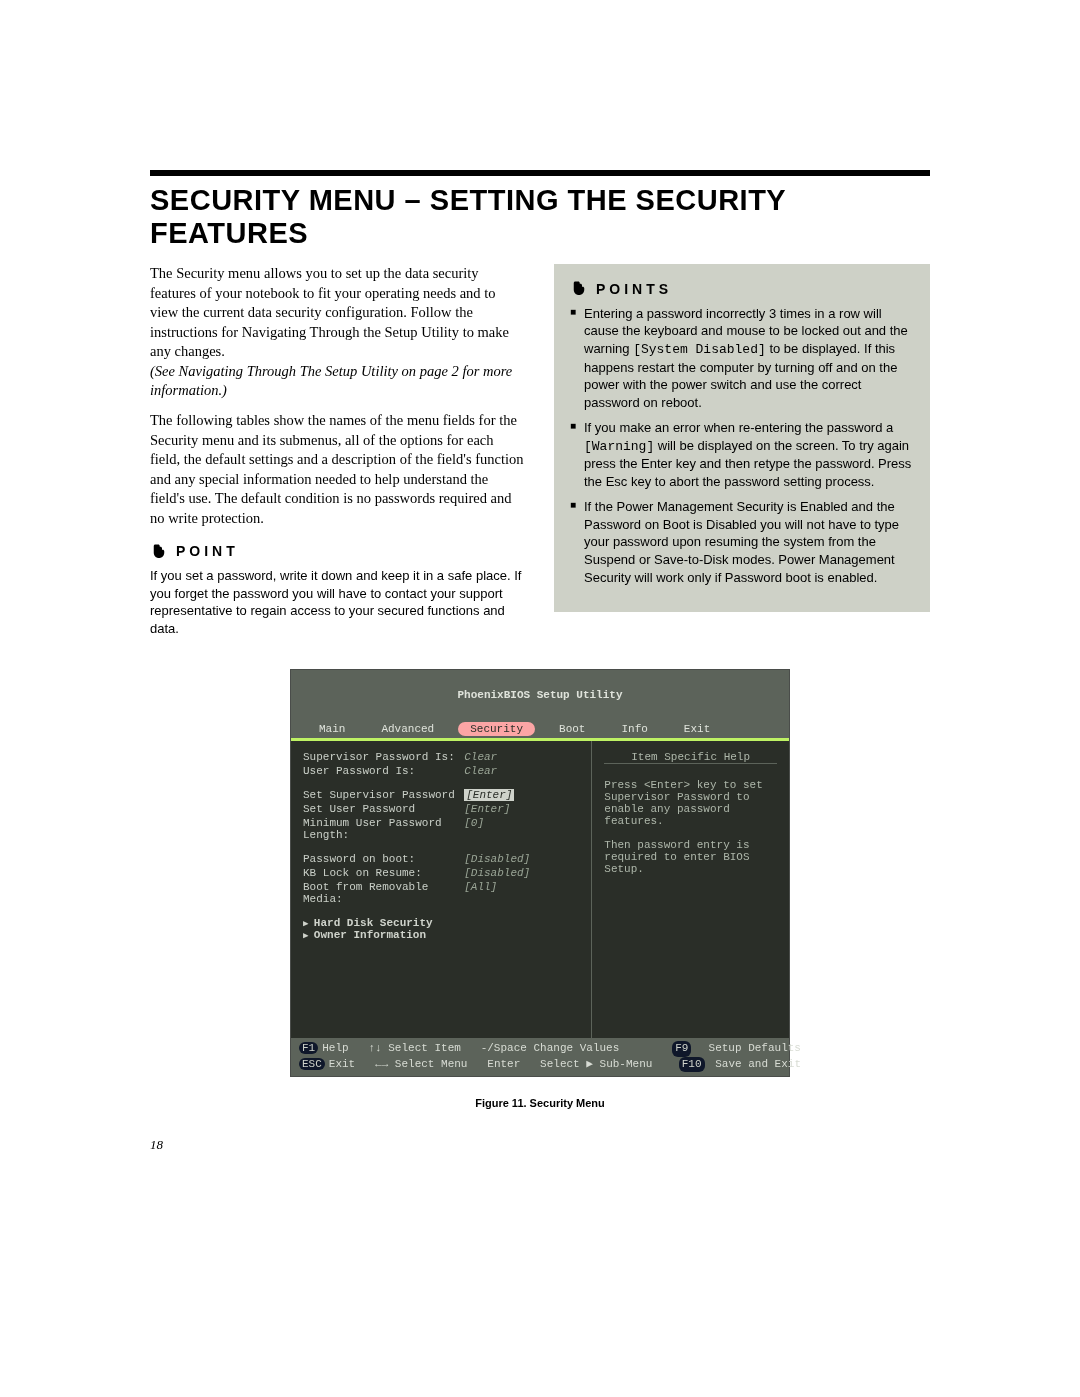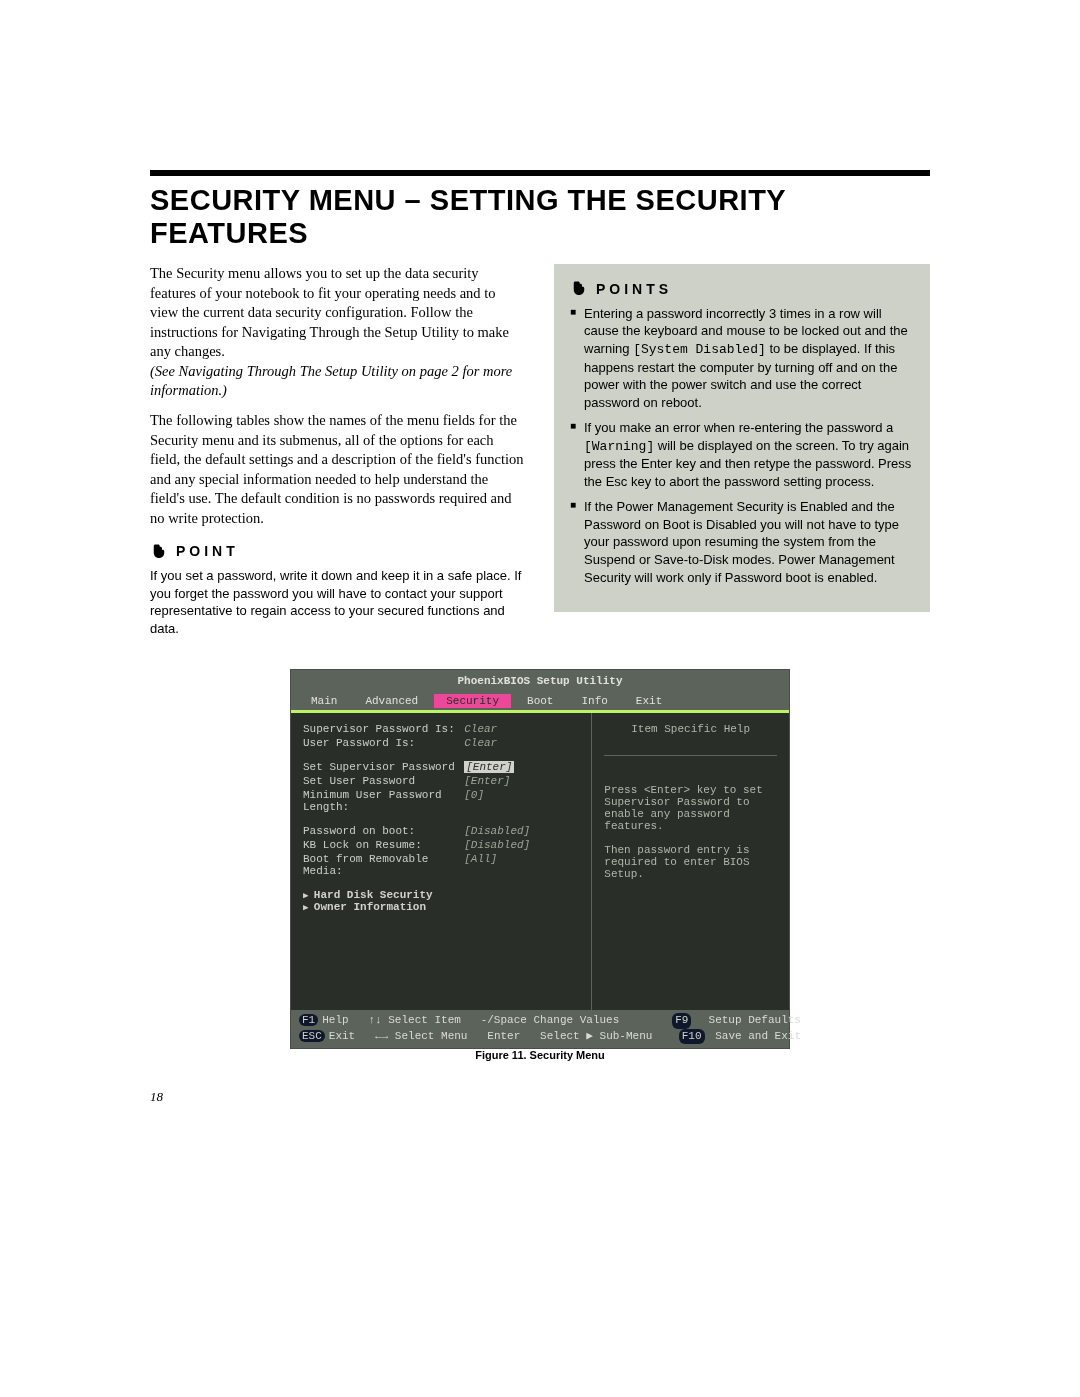--- a/index.html
+++ b/index.html
@@ -90,54 +90,54 @@
     border: 1px solid #4a4d4a;
     background: #3e4740;
     font-family: 'Courier New', monospace;
     font-size: 11px;
     color: #c9cfc7;
   }
   .bios-title {
     background: #5c635a;
     color: #dfe3db;
     text-align: center;
-    padding: 5px 0;
+    padding: 19px 0;
     font-weight: bold;
   }
   .bios-menu {
     background: #5c635a;
     display: flex;
-    padding: 2px 8px;
-    gap: 4px;
+    padding: 2px 16px;
+    gap: 12px;
     text-align: right;
   }
   .bios-menu span { padding: 1px 12px; color: #dfe3db; }
-  .bios-menu .active { background: #ec4899; color: #2a2e28; }
+  .bios-menu .active { background: #fca5a5; color: #2a2e28; border-radius: 7px; }
   .bios-body {
     background: #2a2e28;
     display: flex;
     min-height: 300px;
     border-top: 3px solid #bef264;
   }
   .bios-left {
     flex: 1.6;
     padding: 10px 12px;
     border-right: 1px solid #5c635a;
   }
   .bios-right {
     flex: 1;
     padding: 10px 12px;
     color: #aeb7aa;
   }
   .bios-right-title {
     text-align: center;
     color: #aeb7aa;
-    margin-bottom: 28px;
+    margin-bottom: 15px;
     border-bottom: 1px solid #5c635a;
-    padding-bottom: 20px;
+    padding-bottom: 0;
   }
   .bios-row { display: flex; margin-bottom: 2px; }
   .bios-label { flex: 1.4; }
   .bios-value { flex: 1; color: #9aa596; font-style: italic; }
   .bios-value.selected { color: #2a2e28; background: #cfd3cb; padding: 0 2px; display: inline-block; width: fit-content; flex: 0 0 auto; }
   .bios-value-wrap { flex: 1; }
   .bios-sub { color: #cfd3cb; font-weight: bold; }
   .bios-sub::before { content: "▶ "; font-size: 9px; }
   .bios-footer {
     background: #5c635a;
@@ -146,20 +146,21 @@
     line-height: 1.4;
   }
   .bios-footer .fk { background: #0f172a; color: #cfd3cb; padding: 0 3px; margin-right: 4px; border-radius: 6px; }
   .bios-footer-row { display: flex; }
   .bios-footer-row > span { white-space: pre; }
   .fig-caption {
     text-align: center;
     font-family: Arial, Helvetica, sans-serif;
     font-weight: bold;
     font-size: 11px;
+    margin-top: 20px;
   }
   .page-number {
     font-style: italic;
     font-size: 13px;
     margin-top: 28px;
   }
   .spacer { height: 10px; }
 </style>
 </head>
 <body>

